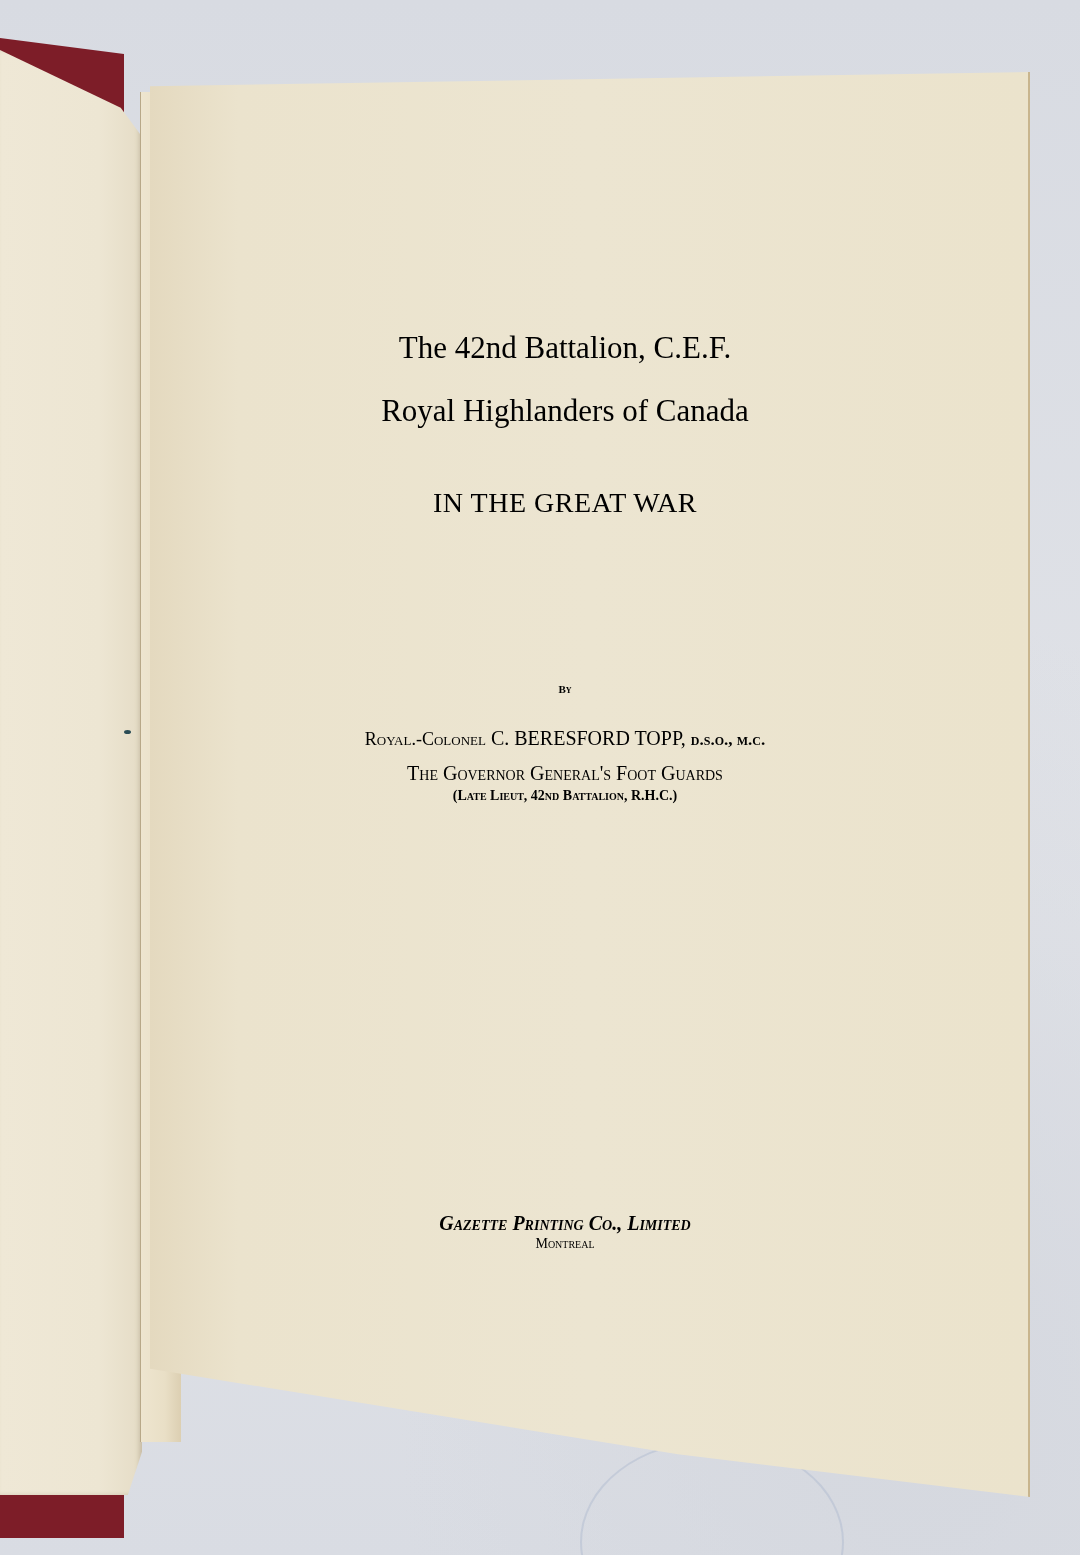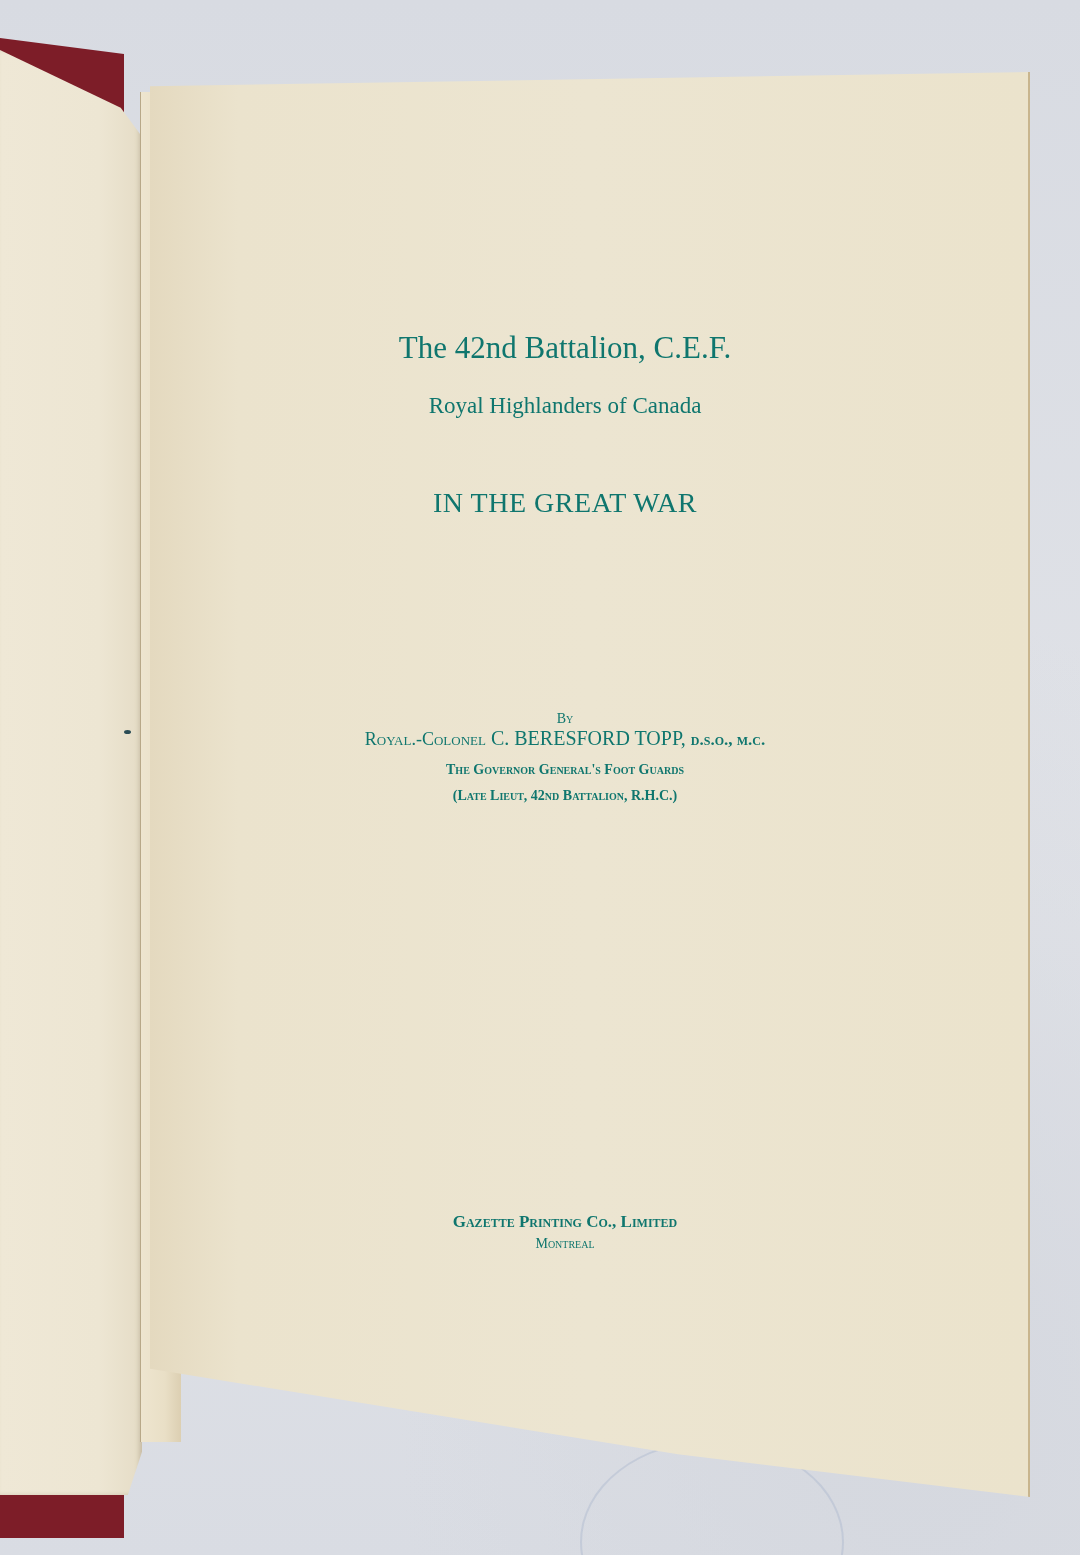--- a/index.html
+++ b/index.html
@@ -40,32 +40,32 @@
       background: linear-gradient(90deg, #e4d9bf 0%, #ebe3cd 10%, #ece5d1 50%, #ebe3cc 100%);
       clip-path: polygon(0 1%, 100% 0, 100% 100%, 60% 97%, 0 91%);
       border-right: 2px solid #c8b58e;
     }
     .title-block {
       position: absolute; left: 150px; width: 878px; text-align: center;
       color: #1c1a18;
     }
     .title-line {
       position: absolute; left: 0; right: 6px; text-align: center;
-      font-family: "Liberation Serif", serif; color: #0f766e;
+      font-family: "Liberation Serif", serif; color: #000000;
     }
     .t1 { top: 330px; font-size: 31px; left: -42px; }
-    .t2 { top: 393px; font-size: 23px; left: -42px; }
+    .t2 { top: 393px; font-size: 31px; left: -42px; }
     .t3 { top: 487px; font-size: 28px; left: -42px; letter-spacing: 0.5px; }
-    .by { top: 683px; font-size: 14px; font-weight: normal; left: -42px; font-variant: small-caps; margin-top: 28px; }
+    .by { top: 683px; font-size: 11px; font-weight: bold; left: -42px; font-variant: small-caps; }
     .author { top: 727px; font-size: 20px; left: -42px; }
     .author .sc { font-variant: small-caps; font-size: 18px; }
     .author .deg { font-variant: small-caps; font-size: 17px; font-weight: bold; }
-    .unit { top: 762px; font-size: 14px; font-weight: bold; left: -42px; font-variant: small-caps; }
+    .unit { top: 762px; font-size: 20px; font-weight: normal; left: -42px; font-variant: small-caps; }
     .late { top: 788px; font-size: 14px; font-weight: bold; left: -42px; font-variant: small-caps; }
-    .pub1 { top: 1212px; font-size: 17px; font-weight: bold; left: -42px; font-variant: small-caps; }
+    .pub1 { top: 1212px; font-size: 20px; font-weight: bold; left: -42px; font-variant: small-caps; font-style: italic; }
     .pub2 { top: 1236px; font-size: 14px; font-weight: normal; left: -42px; font-variant: small-caps; }
     .ink-dot {
       position: absolute; left: 124px; top: 730px; width: 7px; height: 4px;
       border-radius: 50%; background: #2a4c55;
     }
   </style>
 </head>
 <body>
 
 <div class="backdrop"></div>

